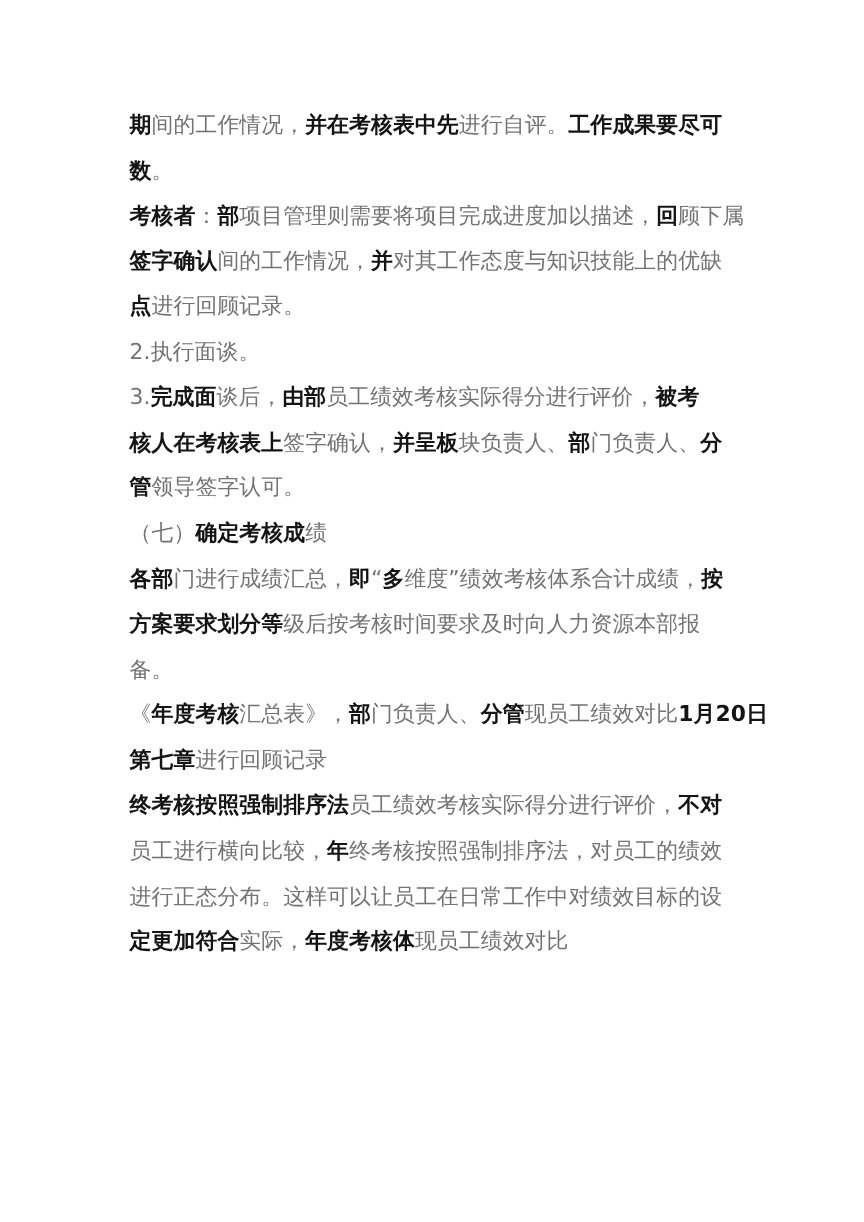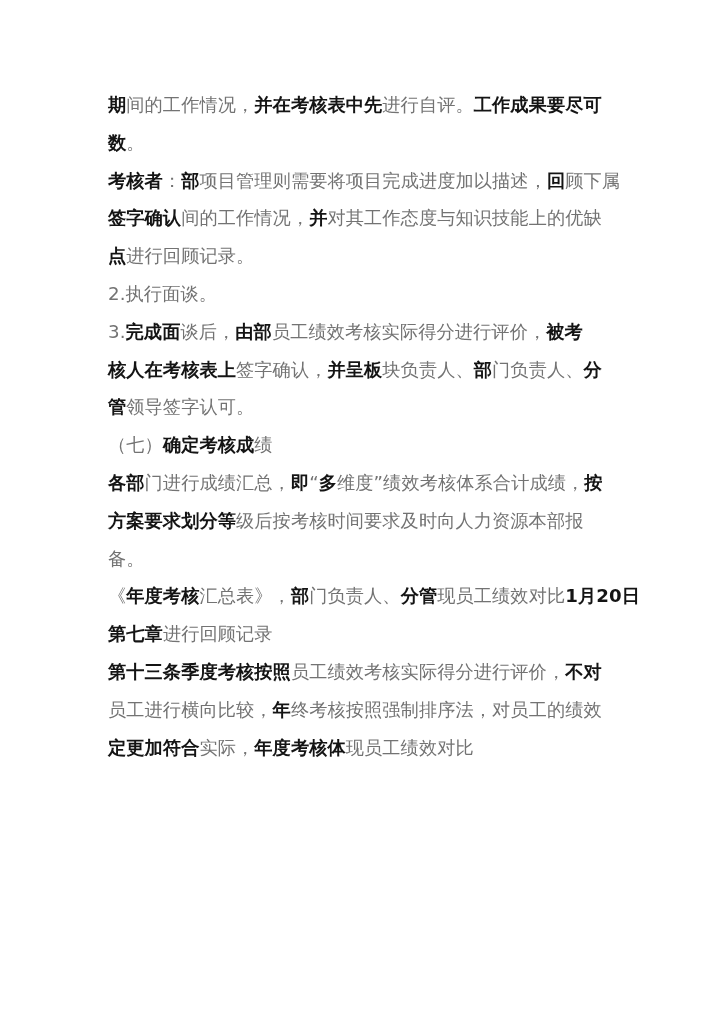--- a/index.html
+++ b/index.html
@@ -49,16 +49,17 @@
     <div class="line"><span class="seg-n">2.执行面谈。</span></div>
     <div class="line"><span class="seg-n">3.</span><span class="seg-b">完成面</span><span class="seg-n">谈后，</span><span class="seg-b">由部</span><span class="seg-n">员工绩效考核实际得分进行评价，</span><span class="seg-b">被考</span></div>
     <div class="line"><span class="seg-b">核人在考核表上</span><span class="seg-n">签字确认，</span><span class="seg-b">并呈板</span><span class="seg-n">块负责人、</span><span class="seg-b">部</span><span class="seg-n">门负责人、</span><span class="seg-b">分</span></div>
     <div class="line"><span class="seg-b">管</span><span class="seg-n">领导签字认可。</span></div>
     <div class="line"><span class="seg-n">（七）</span><span class="seg-b">确定考核成</span><span class="seg-n">绩</span></div>
     <div class="line"><span class="seg-b">各部</span><span class="seg-n">门进行成绩汇总，</span><span class="seg-b">即</span><span class="seg-n">“</span><span class="seg-b">多</span><span class="seg-n">维度”绩效考核体系合计成绩，</span><span class="seg-b">按</span></div>
     <div class="line"><span class="seg-b">方案要求划分等</span><span class="seg-n">级后按考核时间要求及时向人力资源本部报</span></div>
     <div class="line"><span class="seg-n">备。</span></div>
     <div class="line"><span class="seg-n">《</span><span class="seg-b">年度考核</span><span class="seg-n">汇总表》，</span><span class="seg-b">部</span><span class="seg-n">门负责人、</span><span class="seg-b">分管</span><span class="seg-n">现员工绩效对比</span><span class="seg-b">1月20日</span></div>
     <div class="line"><span class="seg-b">第七章</span><span class="seg-n">进行回顾记录</span></div>
-    <div class="line"><span class="seg-b">第十三条季度考核按照</span><span class="seg-n">员工绩效考核实际得分进行评价，</span><span class="seg-b">不对</span></div>
+    <div class="line"><span class="seg-b">终考核按照强制排序法</span><span class="seg-n">员工绩效考核实际得分进行评价，</span><span class="seg-b">不对</span></div>
     <div class="line"><span class="seg-n">员工进行横向比较，</span><span class="seg-b">年</span><span class="seg-n">终考核按照强制排序法，对员工的绩效</span></div>
+    <div class="line"><span class="seg-n">进行正态分布。这样可以让员工在日常工作中对绩效目标的设</span></div>
     <div class="line"><span class="seg-b">定更加符合</span><span class="seg-n">实际，</span><span class="seg-b">年度考核体</span><span class="seg-n">现员工绩效对比</span></div>
   </div>
 
 </body></html>

